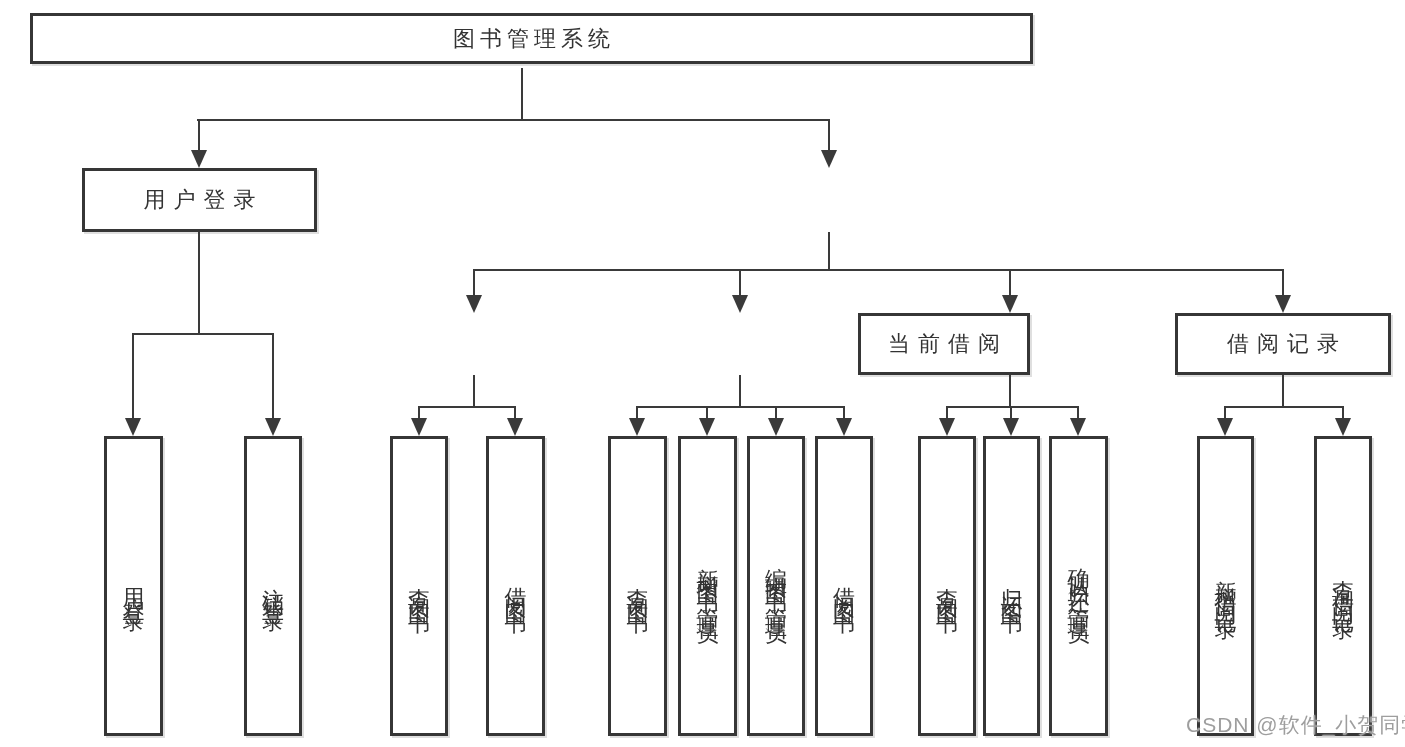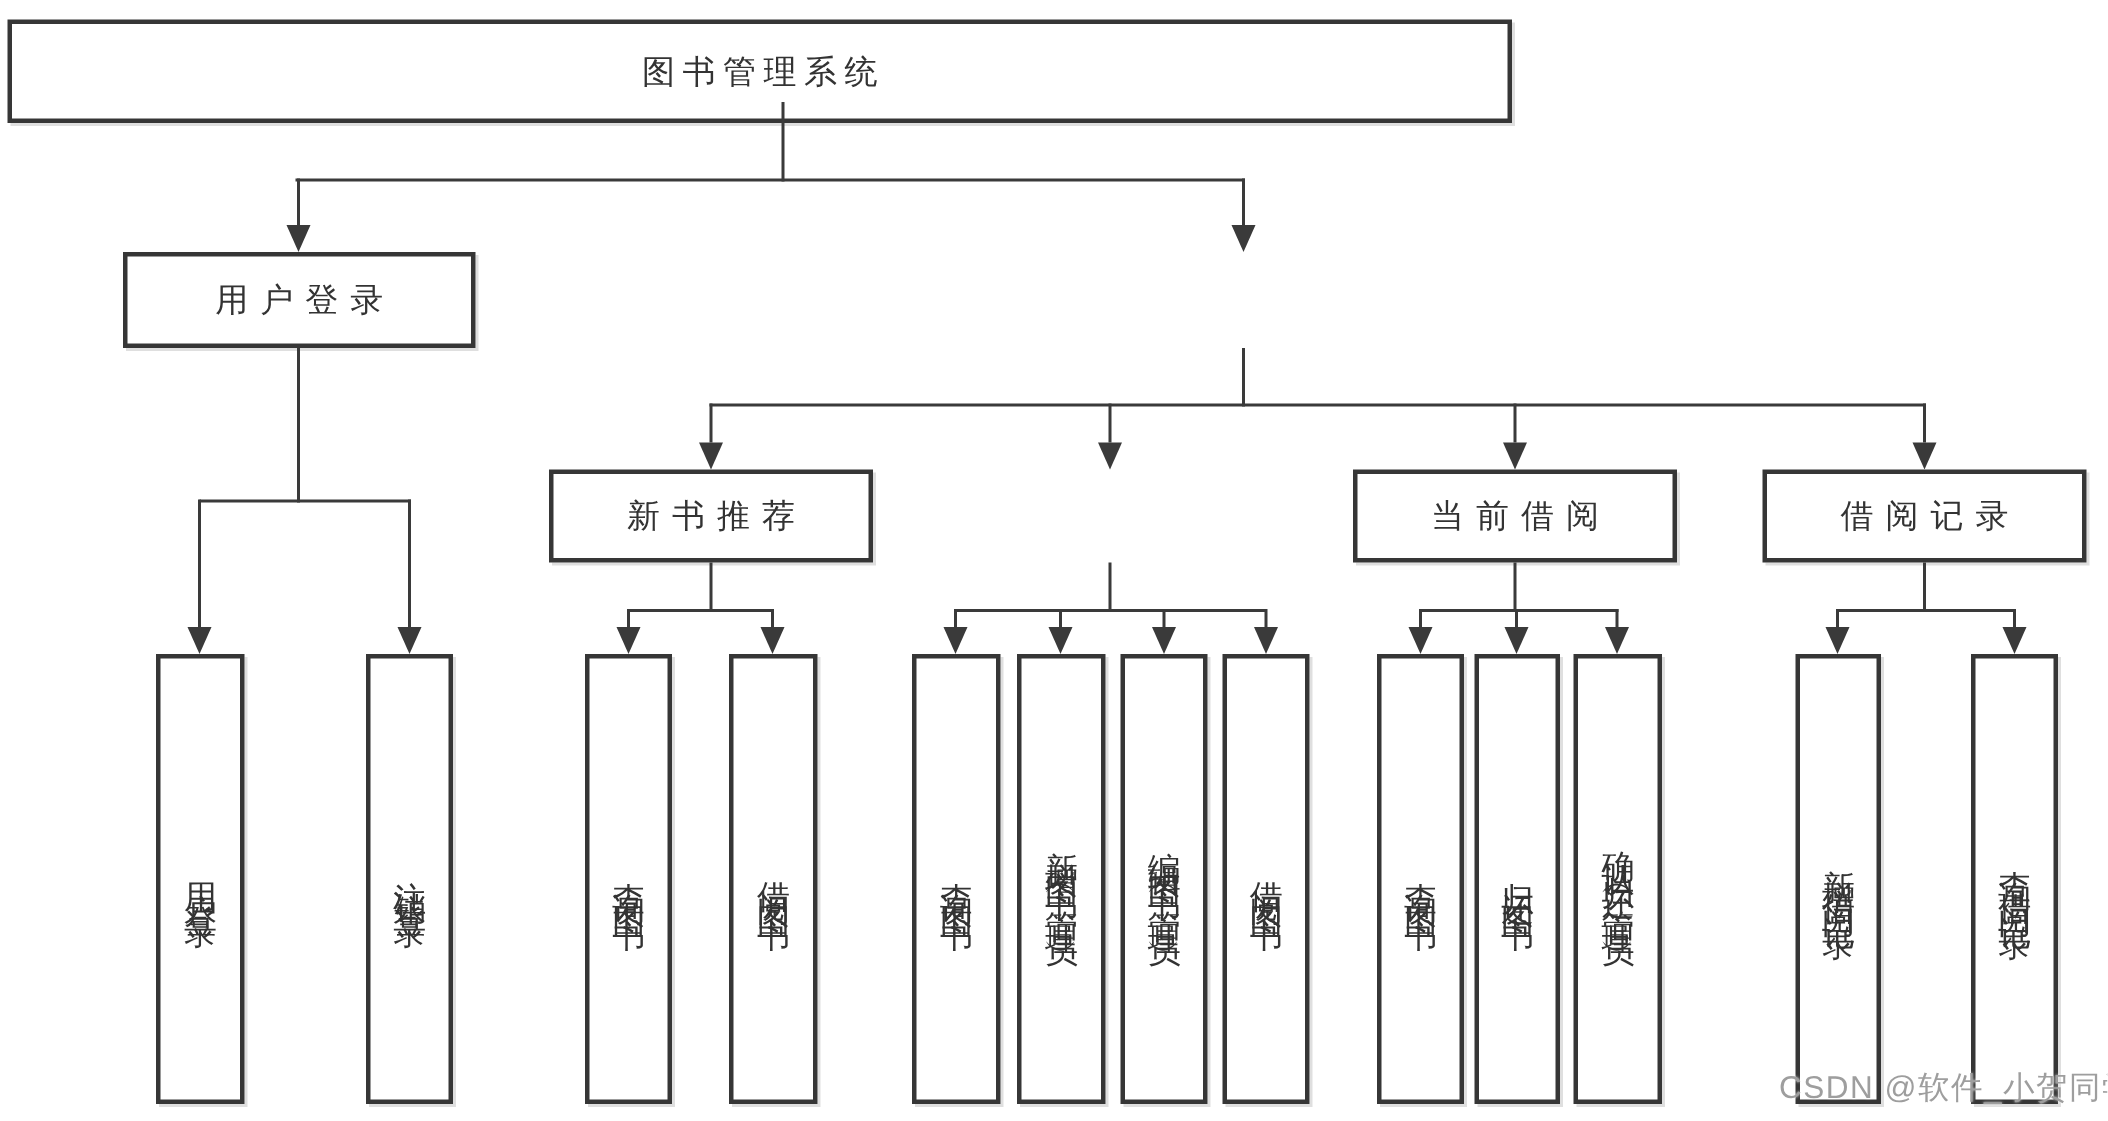--- a/index.html
+++ b/index.html
@@ -33,21 +33,21 @@
     font-size:21px; letter-spacing:1px; white-space:nowrap;
     color:var(--watermark,#9e9e9e);
     text-shadow:0 0 2px rgba(255,255,255,0.8);
   }
 </style>
 </head>
 <body>
 
 <div class="canvas">
 
-  <div class="box" style="left:5px;top:13px;width:1003px;height:69px">
+  <div class="box" style="left:30px;top:13px;width:1003px;height:51px">
     <span class="h-label root">图书管理系统</span>
   </div>
 
   <div class="vline" style="left:521px;top:68px;height:53px"></div>
   <div class="hline" style="left:197px;top:119px;width:633px"></div>
   <div class="vline" style="left:198px;top:119px;height:32px"></div>
   <div class="arrow" style="left:191px;top:150px"></div>
   <div class="vline" style="left:828px;top:119px;height:32px"></div>
   <div class="arrow" style="left:821px;top:150px"></div>
 
@@ -66,24 +66,21 @@
   <div class="hline" style="left:473px;top:269px;width:811px"></div>
   <div class="vline" style="left:473px;top:269px;height:26px"></div>
   <div class="arrow" style="left:466px;top:295px"></div>
   <div class="vline" style="left:739px;top:269px;height:26px"></div>
   <div class="arrow" style="left:732px;top:295px"></div>
   <div class="vline" style="left:1009px;top:269px;height:26px"></div>
   <div class="arrow" style="left:1002px;top:295px"></div>
   <div class="vline" style="left:1282px;top:269px;height:26px"></div>
   <div class="arrow" style="left:1275px;top:295px"></div>
 
-  <div class="box" style="left:366px;top:313px;width:216px;height:62px">
-    <span class="h-label">新书推荐</span>
-  </div>
-  <div class="box" style="left:902px;top:313px;width:216px;height:62px">
+  <div class="box" style="left:858px;top:313px;width:172px;height:62px">
     <span class="h-label">当前借阅</span>
   </div>
   <div class="box" style="left:1175px;top:313px;width:216px;height:62px">
     <span class="h-label">借阅记录</span>
   </div>
 
   <div class="vline" style="left:473px;top:375px;height:33px"></div>
   <div class="vline" style="left:739px;top:375px;height:33px"></div>
   <div class="vline" style="left:1009px;top:375px;height:33px"></div>
   <div class="vline" style="left:1282px;top:375px;height:33px"></div>

